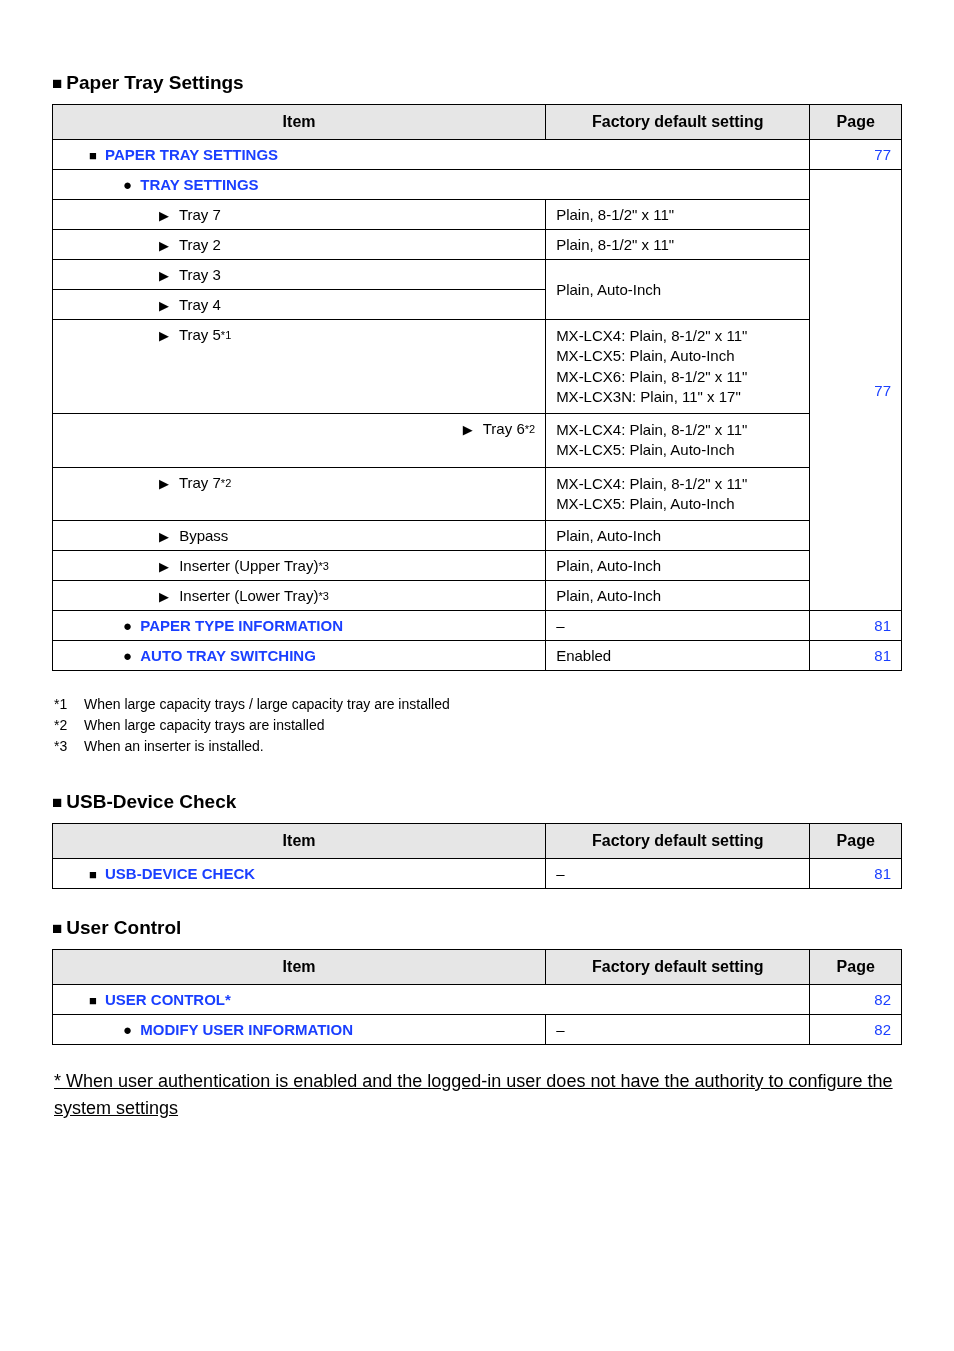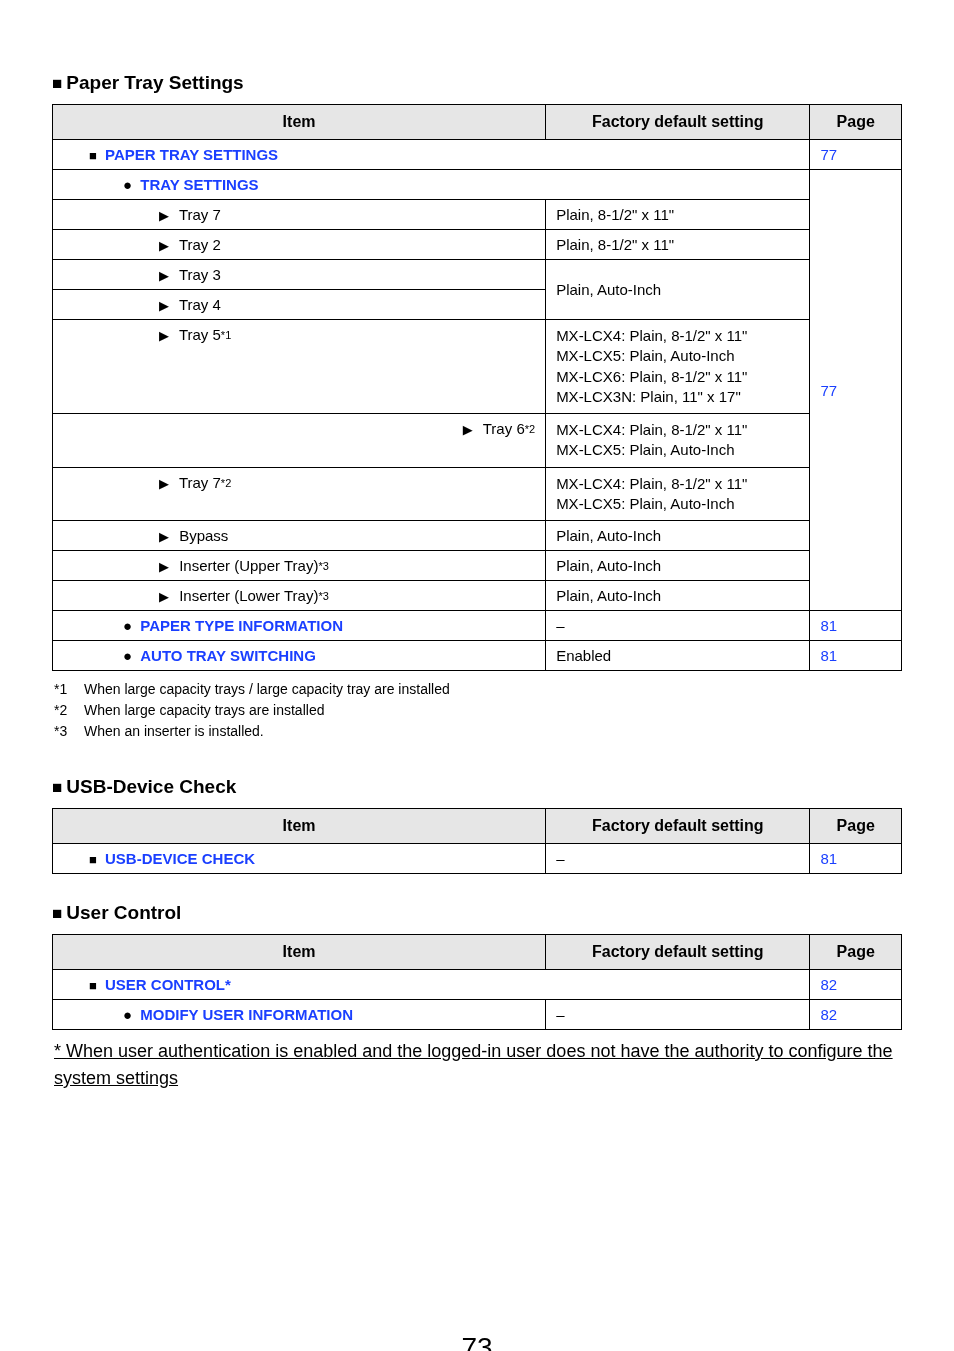--- a/index.html
+++ b/index.html
@@ -21,39 +21,39 @@
     gap: 4px;
   }
   .section-title .marker {
     font-size: 17px;
     line-height: 1;
   }
   table.setting {
     border-collapse: collapse;
     width: 100%;
     border: 1.5px solid #000;
-    margin-bottom: 8px;
+    margin-bottom: 23px;
   }
   table.setting th, table.setting td {
     border: 1px solid #000;
     padding: 6px 10px;
     vertical-align: middle;
     font-size: 15px;
   }
   table.setting th {
     background: #e6e6e6;
     text-align: center;
     font-weight: bold;
     font-size: 16px;
     padding: 8px 10px;
   }
   .col-item  { width: 485px; }
   .col-fact  { width: 260px; }
   .col-page  { width: 90px; text-align: center; }
-  td.page { text-align: left; color: #1a3fff; }
+  td.page { text-align: right; color: #1a3fff; }
   .link { color: #1a3fff; font-weight: bold; }
   .bullet-sq  { color: #000; margin-right: 4px; font-size: 13px; }
   .bullet-dot { color: #000; margin-right: 4px; font-size: 15px; }
   .bullet-tri { color: #000; margin-right: 6px; font-size: 13px; }
   .ind1 { padding-left: 36px !important; }
   .ind2 { padding-left: 70px !important; }
   .ind3 { padding-left: 106px !important; }
   .supref { font-size: 11px; position: relative; top:-1px; }
   .starref { color: #1a3fff; font-weight: bold; }
   .footnotes {

